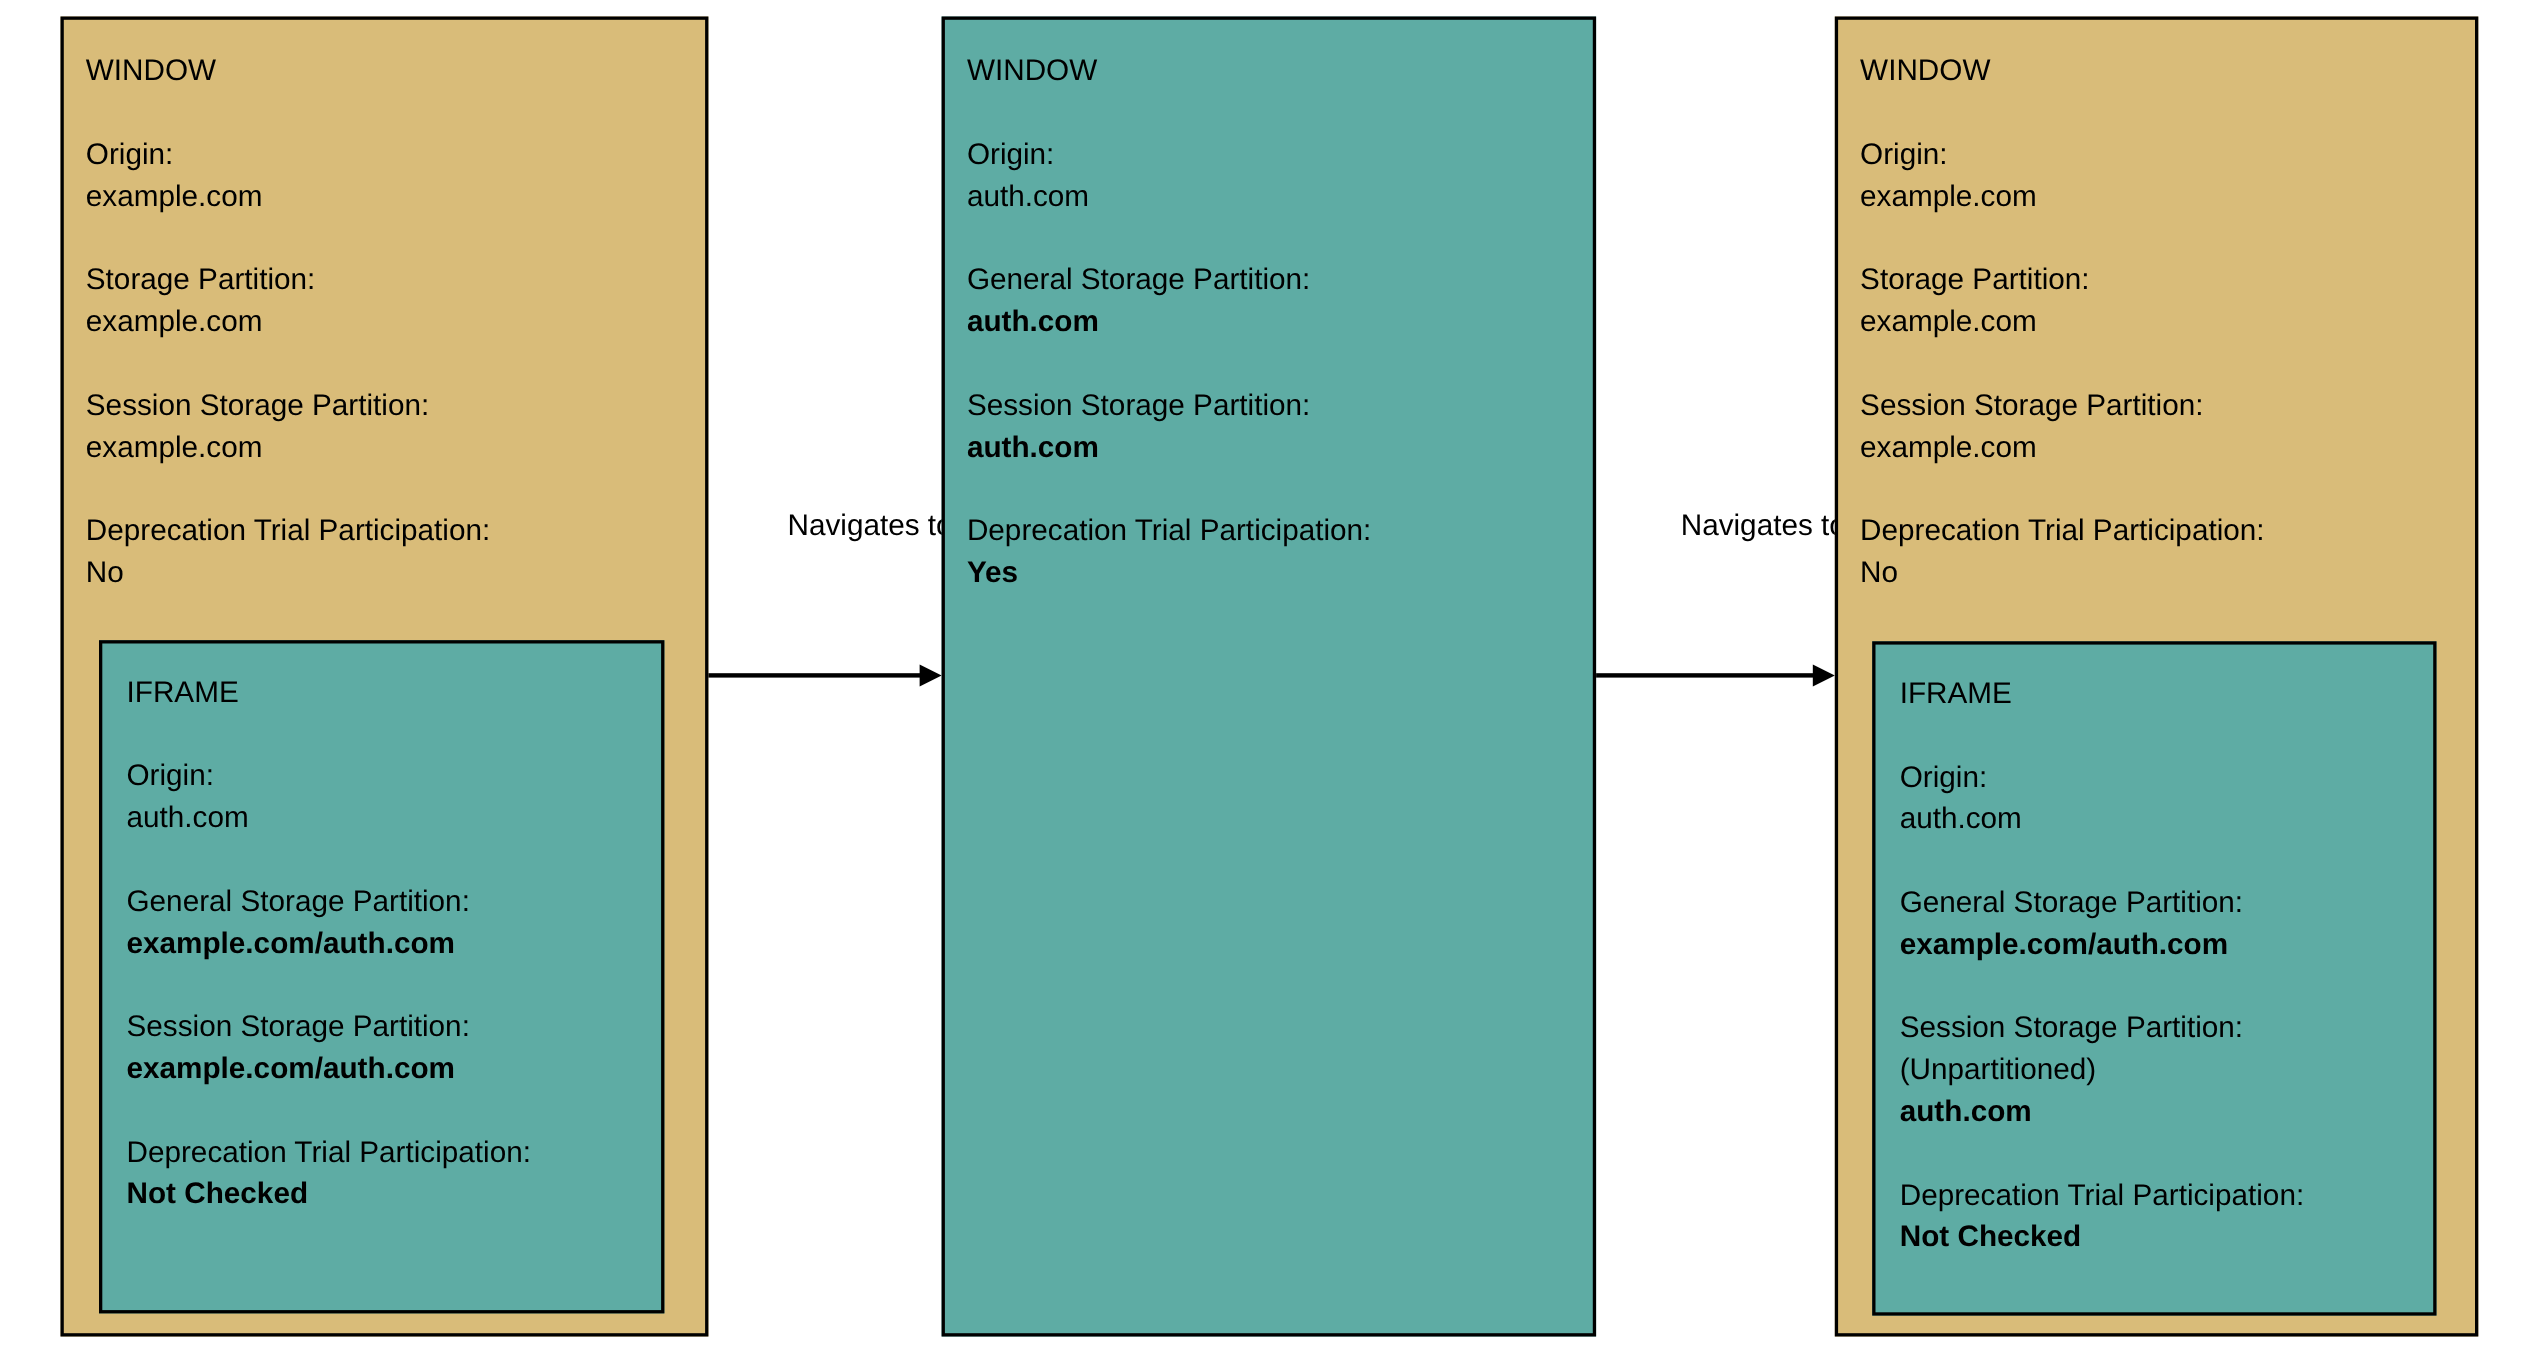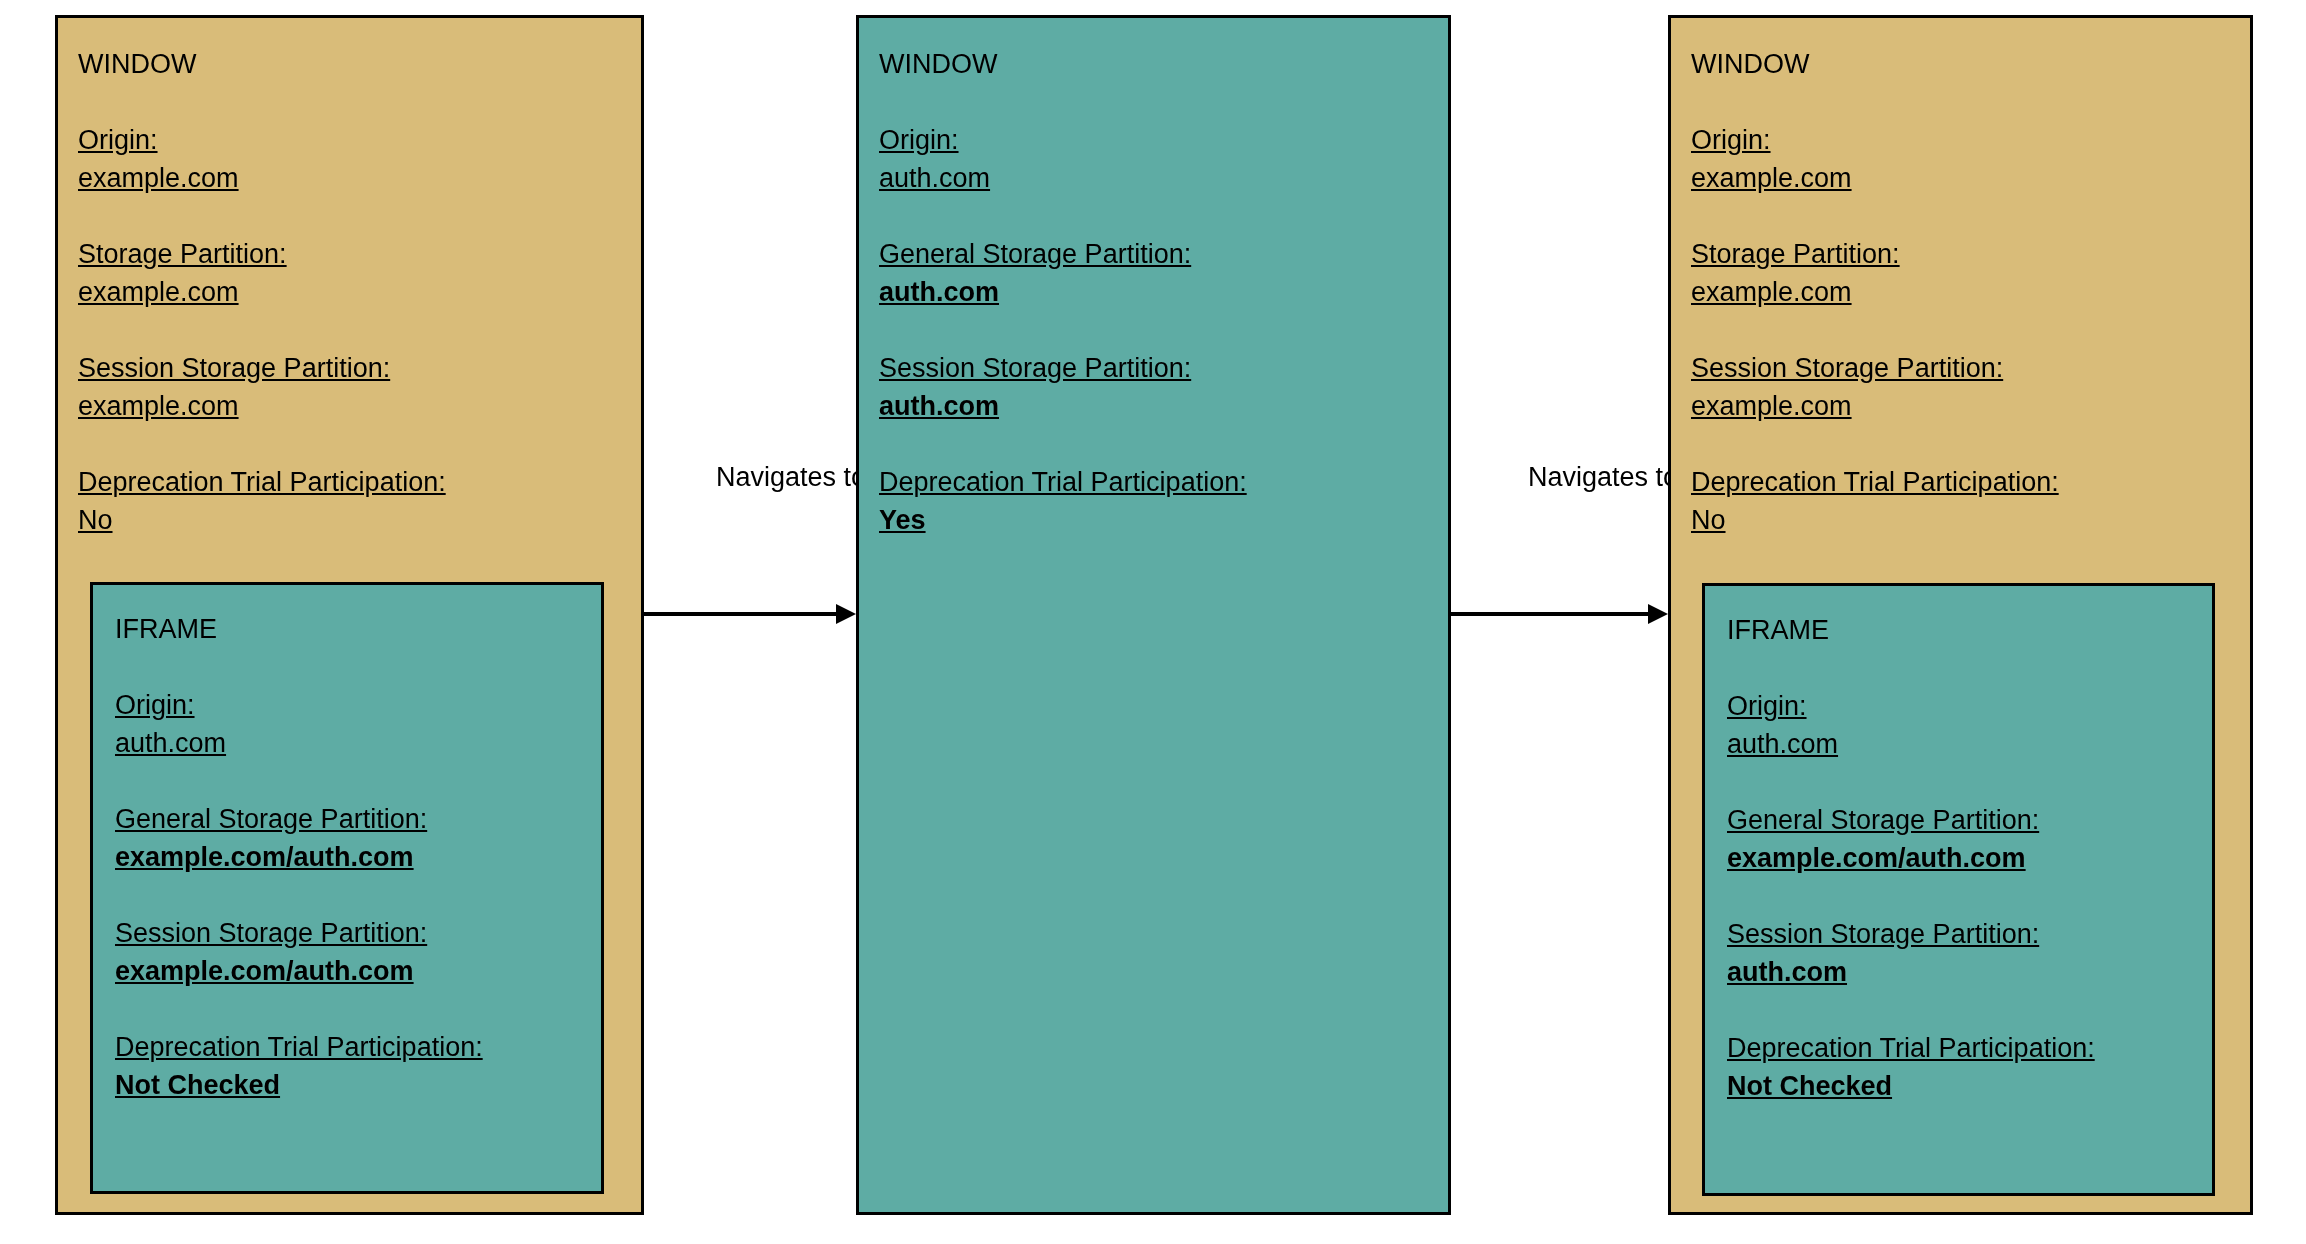--- a/index.html
+++ b/index.html
@@ -37,21 +37,21 @@
   .iframe-box {
     position: absolute;
     box-sizing: border-box;
     border: 3px solid var(--border, #000000);
     padding: 25px 22px;
   }
   #iframe-left  { left: 32px; top: 564px; width: 514px; height: 612px; }
   #iframe-right { left: 31px; top: 565px; width: 513px; height: 613px; }
   .box-title { margin: 0 0 38px 0; }
   .field     { margin: 0 0 38px 0; }
-  .line      { display: block; text-decoration: underline; }
+  .line      { display: block; }
   .bold      { font-weight: bold; }
   .arrow {
     position: absolute;
     height: 20px;
     top: 604px;
   }
   #arrow-left  { left: 644px;  width: 212px; }
   #arrow-right { left: 1451px; width: 217px; }
   .arrow .shaft {
     position: absolute;
@@ -180,20 +180,21 @@
       <div class="field">
         <span class="line">Origin:</span>
         <span class="line">auth.com</span>
       </div>
       <div class="field">
         <span class="line">General Storage Partition:</span>
         <span class="line bold">example.com/auth.com</span>
       </div>
       <div class="field">
         <span class="line">Session Storage Partition:</span>
+        <span class="line">(Unpartitioned)</span>
         <span class="line bold">auth.com</span>
       </div>
       <div class="field">
         <span class="line">Deprecation Trial Participation:</span>
         <span class="line bold">Not Checked</span>
       </div>
     </section>
   </section>
 
 </div>

